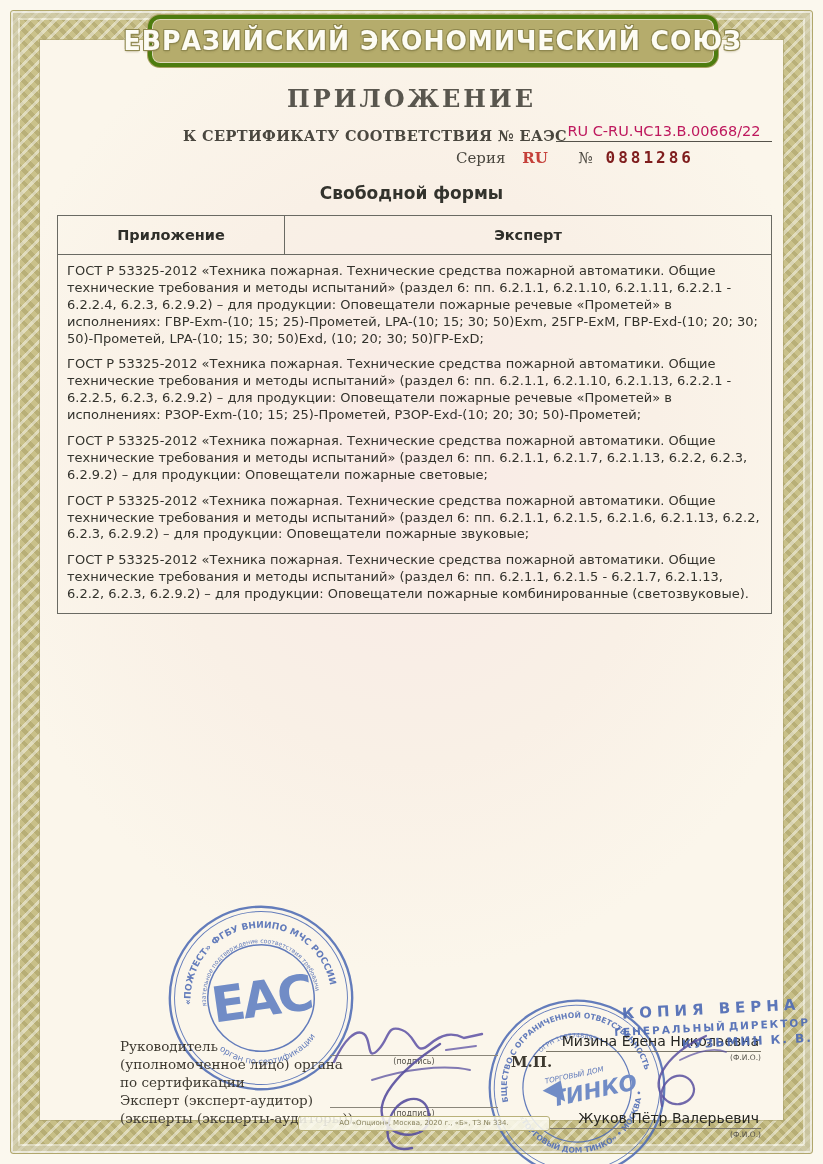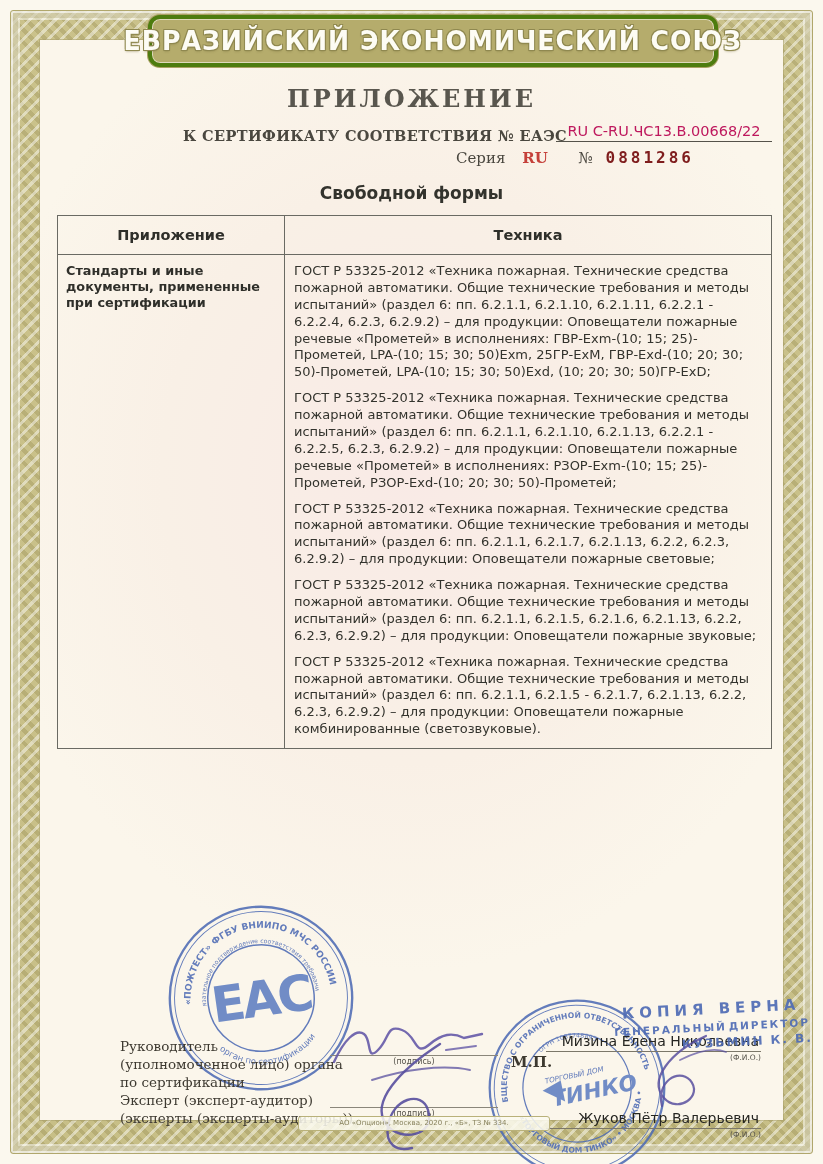--- a/index.html
+++ b/index.html
@@ -95,24 +95,23 @@
     <span class="series-value">RU</span>
     <span class="number-sign">№</span>
     <span class="blank-number">0881286</span>
   </div>
 
   <div class="form-type">Свободной формы</div>
 
   <div class="doc-table">
     <div class="thead">
       <div class="th th1">Приложение</div>
-      <div class="th th2">Техника</div>
+      <div class="th th2">Эксперт</div>
     </div>
     <div class="tbody">
-      <div class="td1">Стандарты и иные документы, примененные при сертификации</div>
       <div class="td2">
         <p>ГОСТ Р 53325-2012 «Техника пожарная. Технические средства пожарной автоматики. Общие технические требования и методы испытаний» (раздел 6: пп. 6.2.1.1, 6.2.1.10, 6.2.1.11, 6.2.2.1 - 6.2.2.4, 6.2.3, 6.2.9.2) – для продукции: Оповещатели пожарные речевые «Прометей» в исполнениях: ГВР-Exm-(10; 15; 25)-Прометей, LPA-(10; 15; 30; 50)Exm, 25ГР-ExМ, ГВР-Exd-(10; 20; 30; 50)-Прометей, LPA-(10; 15; 30; 50)Exd, (10; 20; 30; 50)ГР-ExD;</p>
         <p>ГОСТ Р 53325-2012 «Техника пожарная. Технические средства пожарной автоматики. Общие технические требования и методы испытаний» (раздел 6: пп. 6.2.1.1, 6.2.1.10, 6.2.1.13, 6.2.2.1 - 6.2.2.5, 6.2.3, 6.2.9.2) – для продукции: Оповещатели пожарные речевые «Прометей» в исполнениях: РЗОР-Exm-(10; 15; 25)-Прометей, РЗОР-Exd-(10; 20; 30; 50)-Прометей;</p>
         <p>ГОСТ Р 53325-2012 «Техника пожарная. Технические средства пожарной автоматики. Общие технические требования и методы испытаний» (раздел 6: пп. 6.2.1.1, 6.2.1.7, 6.2.1.13, 6.2.2, 6.2.3, 6.2.9.2) – для продукции: Оповещатели пожарные световые;</p>
         <p>ГОСТ Р 53325-2012 «Техника пожарная. Технические средства пожарной автоматики. Общие технические требования и методы испытаний» (раздел 6: пп. 6.2.1.1, 6.2.1.5, 6.2.1.6, 6.2.1.13, 6.2.2, 6.2.3, 6.2.9.2) – для продукции: Оповещатели пожарные звуковые;</p>
         <p>ГОСТ Р 53325-2012 «Техника пожарная. Технические средства пожарной автоматики. Общие технические требования и методы испытаний» (раздел 6: пп. 6.2.1.1, 6.2.1.5 - 6.2.1.7, 6.2.1.13, 6.2.2, 6.2.3, 6.2.9.2) – для продукции: Оповещатели пожарные комбинированные (светозвуковые).</p>
       </div>
     </div>
   </div>
 

